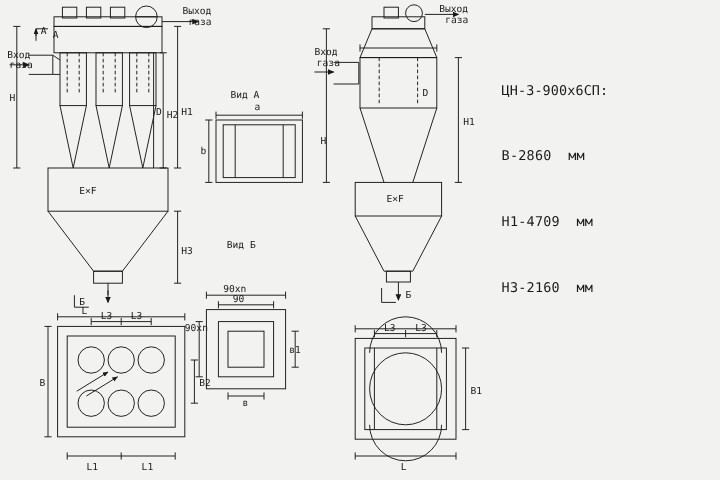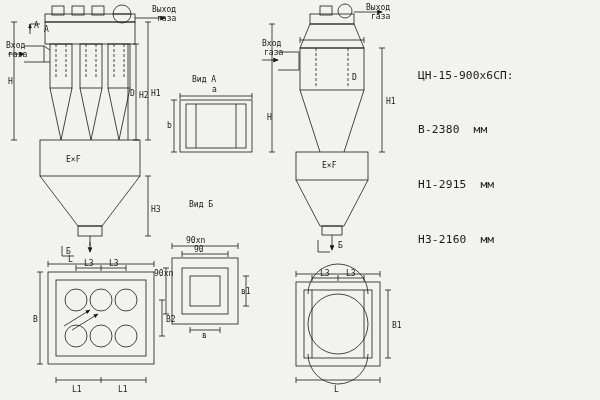--- a/index.html
+++ b/index.html
@@ -270,23 +270,23 @@
       <text x="118" y="392">L1</text>
 
       <text x="320" y="276">L3</text>
       <text x="346" y="276">L3</text>
       <text x="392" y="328">B1</text>
       <text x="334" y="392">L</text>
     </g>
   </svg>
 
   <div class="spec">
-    <div class="line title">ЦН-15-900х6СП:</div>
-    <div class="line">B-2380  мм</div>
-    <div class="line">H1-2915  мм</div>
+    <div class="line title">ЦН-3-900х6СП:</div>
+    <div class="line">B-2860  мм</div>
+    <div class="line">H1-4709  мм</div>
     <div class="line">H3-2160  мм</div>
     
     
     
     
     
     
     
     
     

